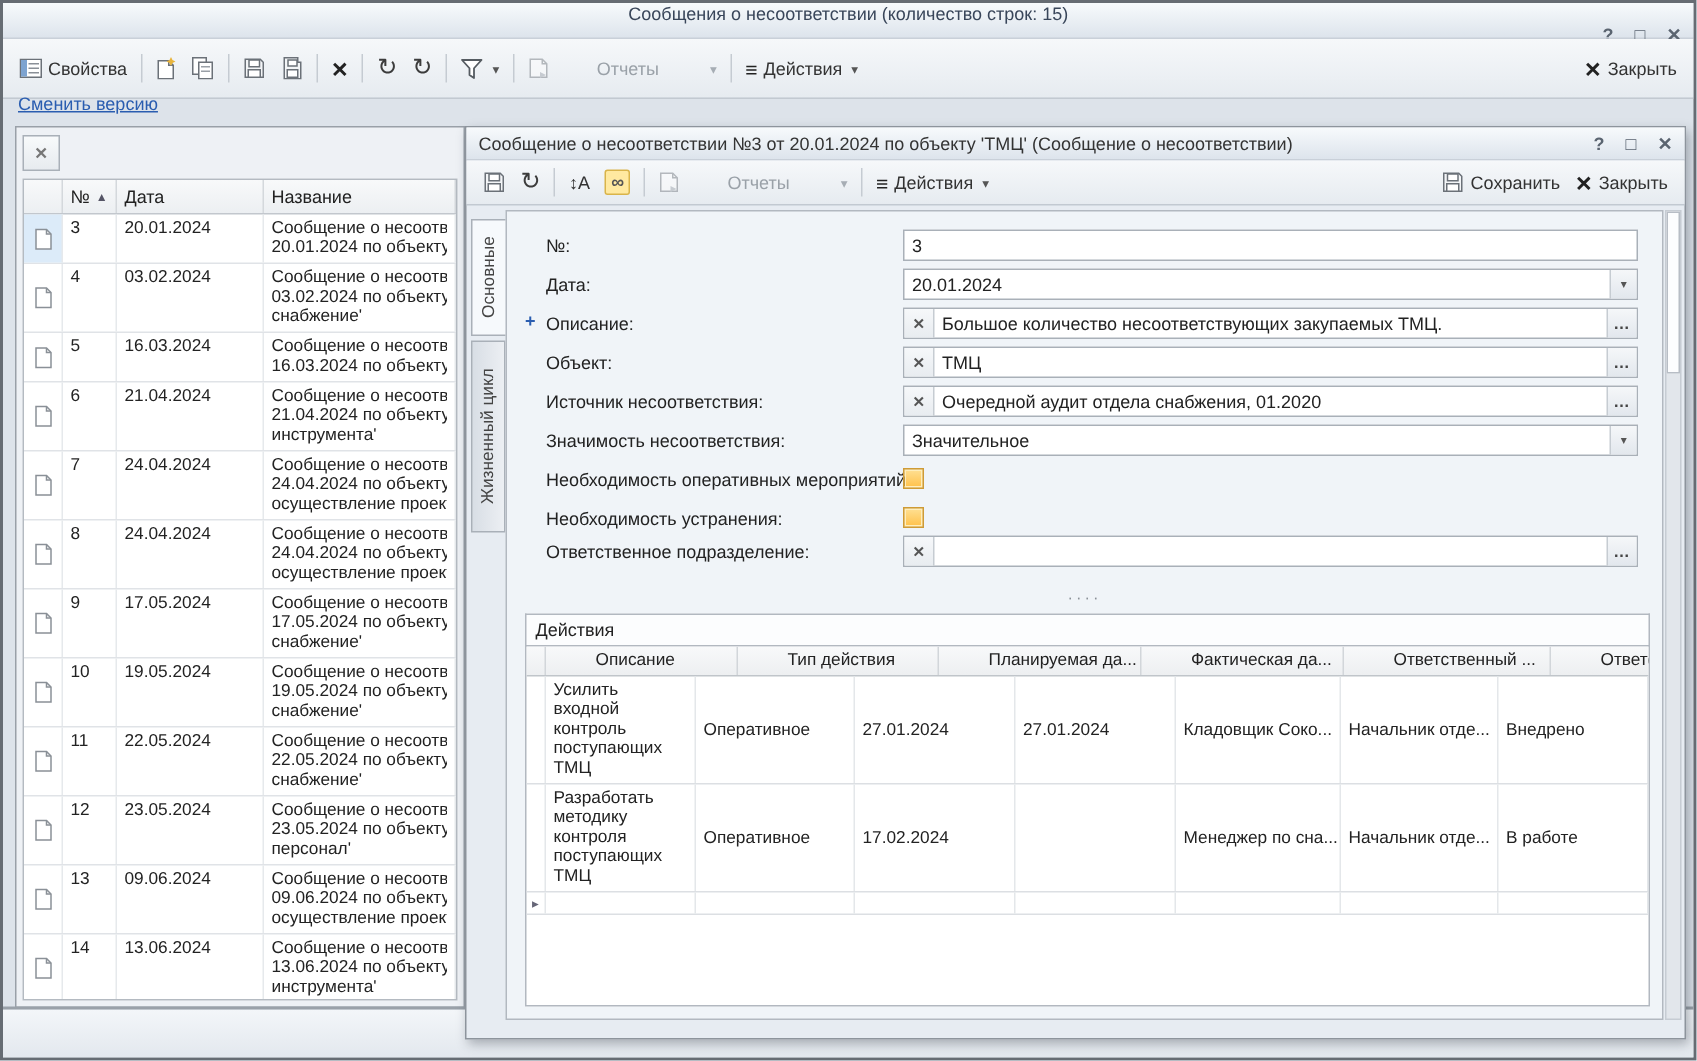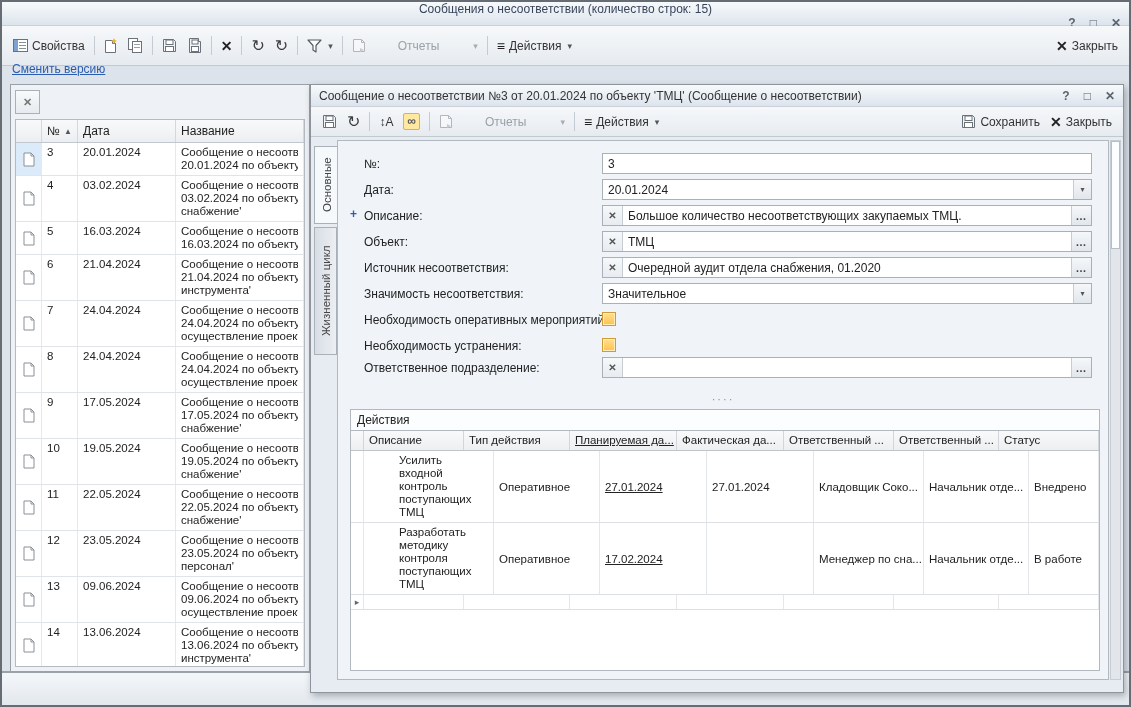--- a/index.html
+++ b/index.html
@@ -99,31 +99,31 @@
     box-shadow:inset 0 0 0 1px #ffeebb; }
   .split-dots{ position:absolute; left:0; right:0; top:254px; text-align:center;
     color:#8a9097; font-size:11px; letter-spacing:2px; line-height:8px; }
 
   .act-section{ position:absolute; left:12px; right:8px; top:268px; bottom:8px; }
   .act-title{ height:21px; border:1px solid #b2b8c0; border-bottom:none; background:#fcfdfe;
     padding:3px 6px; color:#222; }
   .act-table{ position:absolute; left:0; right:0; top:21px; bottom:0; background:#fff;
     border:1px solid #b2b8c0; overflow:hidden; }
   .ah-row{ display:flex; height:20px; background:linear-gradient(#f8f9fa,#edeff1);
-    border-bottom:1px solid #c0c5ca; }
+    border-bottom:1px solid #c0c5ca;gap:28px; }
   .ah-cell{ padding:3px 5px; border-right:1px solid #d2d6da; font-size:11.5px;
     white-space:nowrap; overflow:hidden; color:#222; }
   .w0{ width:13px; flex:none; padding:0; }
-  .w1{ width:100px; flex:none; } .w2{ width:106px; flex:none; } .w3{ width:107px; flex:none;text-decoration:underline; }
+  .w1{ width:100px; flex:none; } .w2{ width:106px; flex:none; } .w3{ width:107px; flex:none; }
   .w4{ width:107px; flex:none; } .w5{ width:110px; flex:none; } .w6{ width:105px; flex:none; }
   .w7{ flex:1; }
   .arow{ display:flex; border-bottom:1px solid #dcdfe3; align-items:stretch; }
   .acell{ padding:3px 5px; font-size:11.5px; border-right:1px solid #e4e7ea;
     display:flex; align-items:center; white-space:nowrap; overflow:hidden; }
-  .acell.wrap{ white-space:normal; line-height:13px;margin-left:30px; }
+  .acell.wrap{ white-space:normal; line-height:13px; }
   .marker-row{ height:15px; }
   .marker{ color:#667; font-size:9px; display:flex; align-items:center; justify-content:center; }
 
   svg{ display:block; }
 </style>
 </head>
 <body>
 
 <div class="screen">
 

